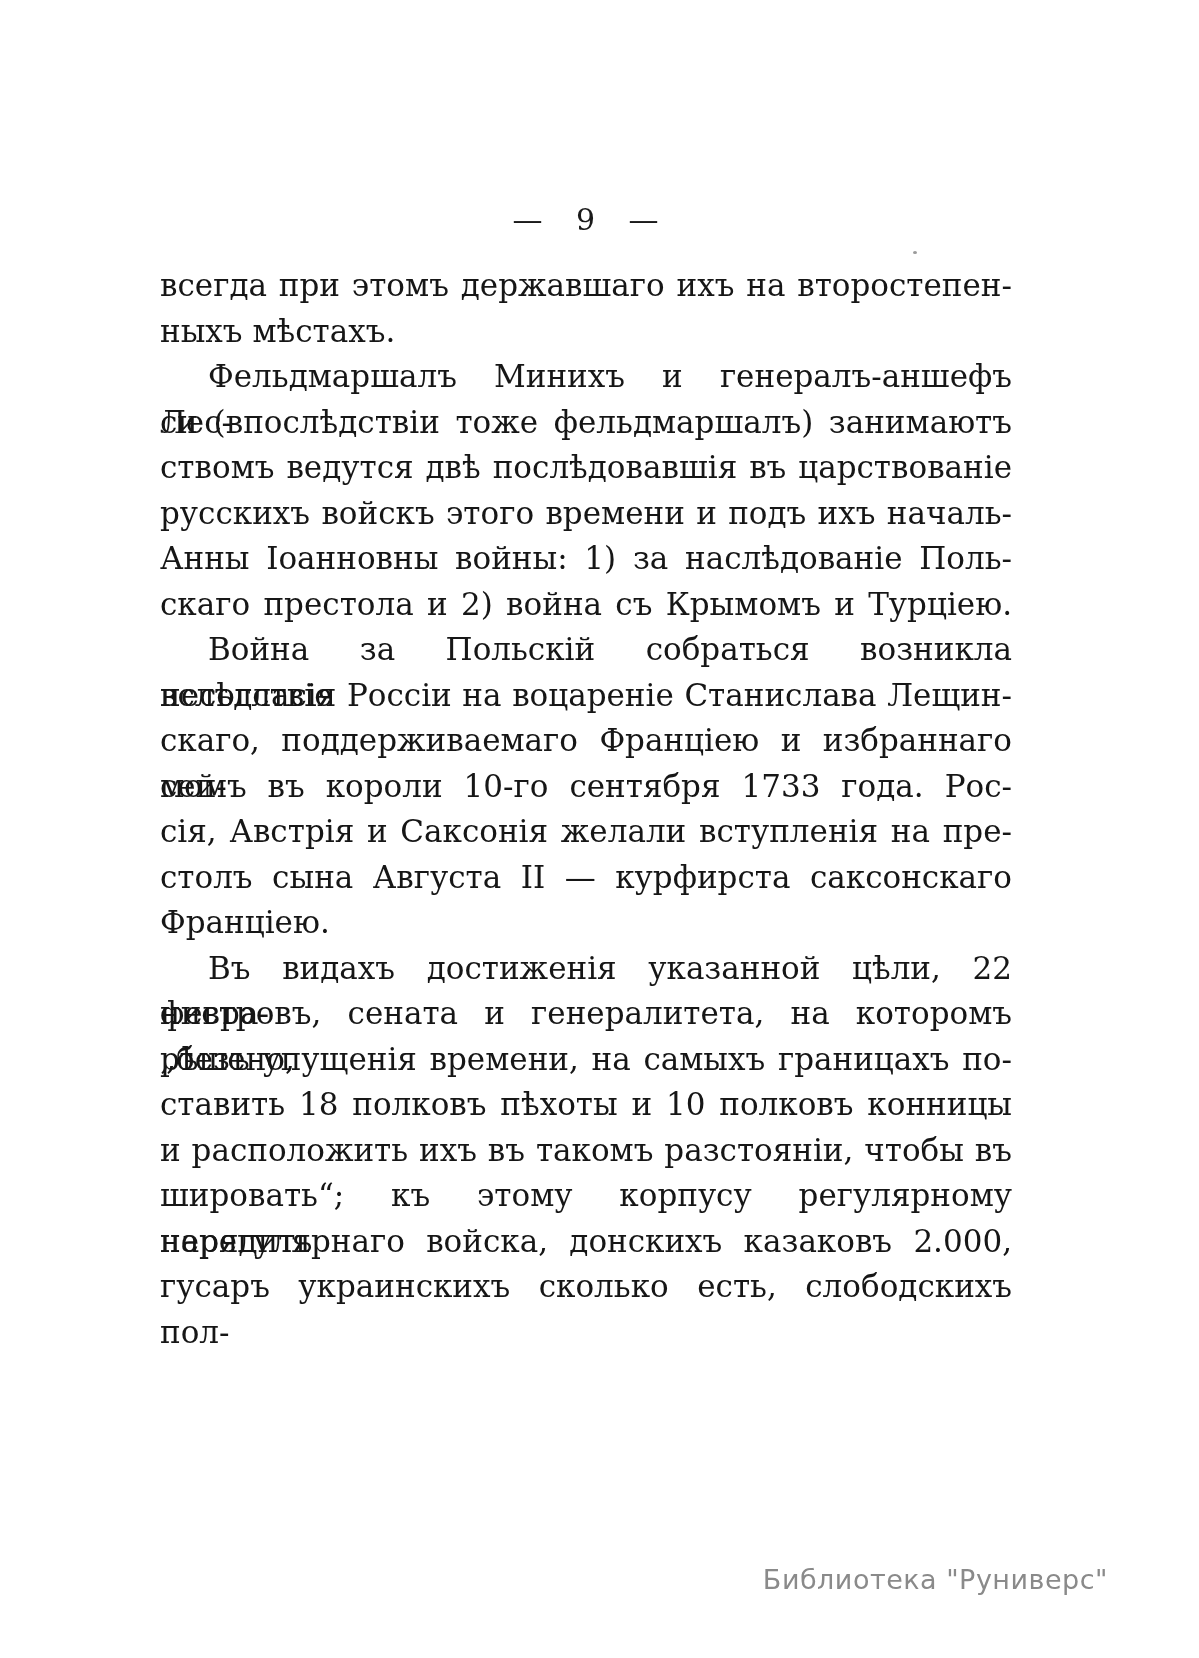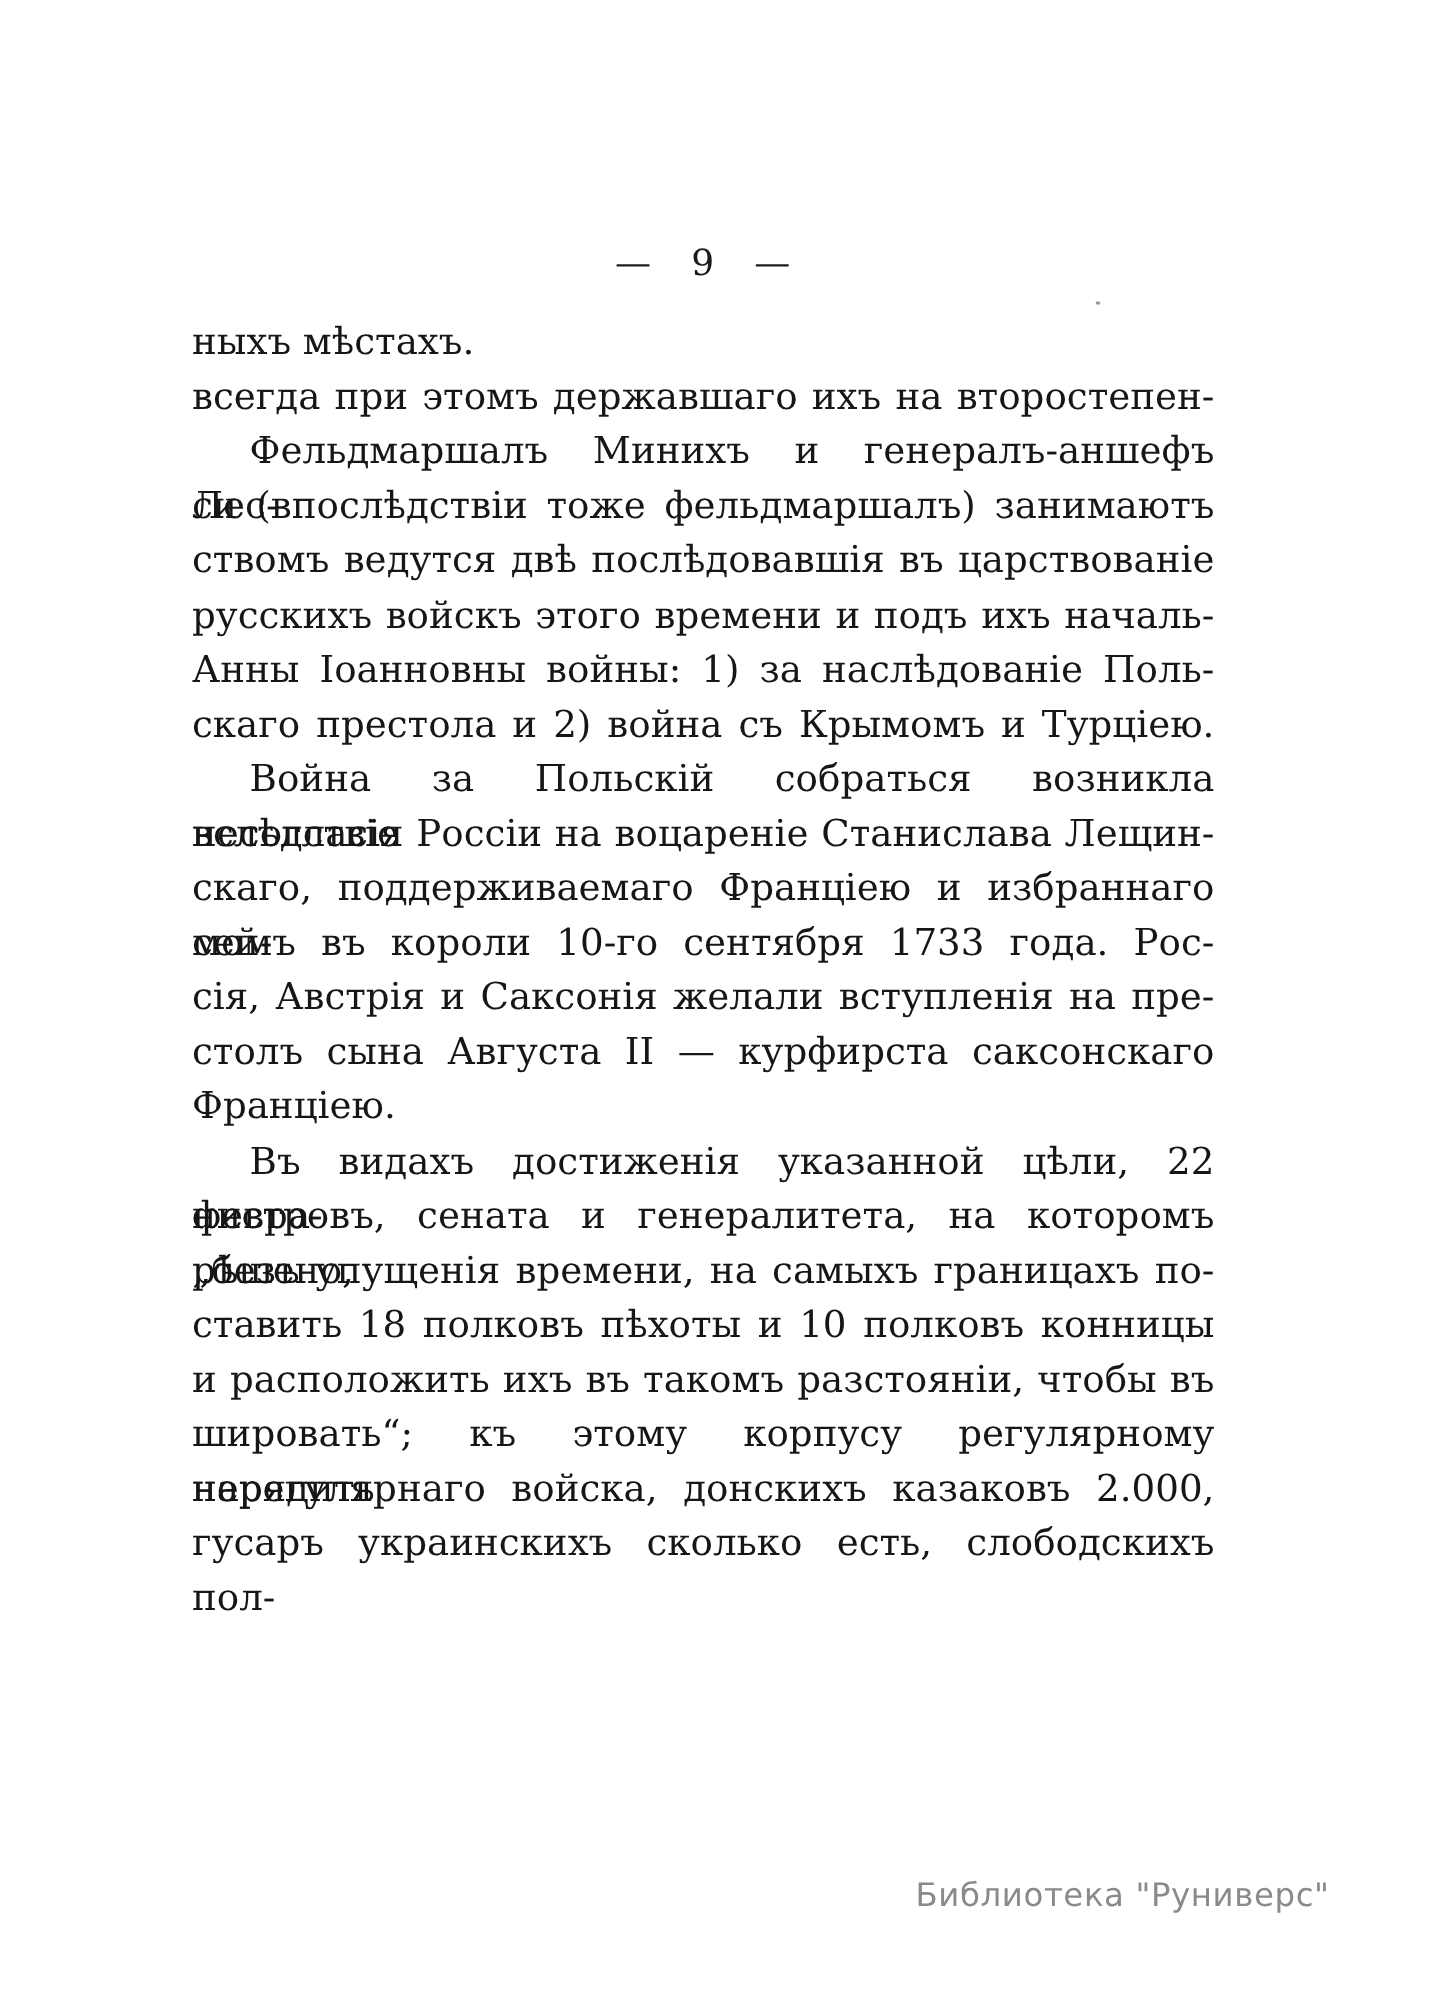--- a/index.html
+++ b/index.html
@@ -67,22 +67,22 @@
 </style>
 </head>
 <body>
 
 <div class="page">
   <div class="page-number">— 9 —</div>
 
   <div class="artifact-dot"></div>
 
   <div class="text-block">
+      <div class="line fill">всегда при этомъ державшаго ихъ на второстепен-</div>
       <div class="line">ныхъ мѣстахъ.</div>
-      <div class="line fill">всегда при этомъ державшаго ихъ на второстепен-</div>
       <div class="line indent fill">Фельдмаршалъ Минихъ и генералъ-аншефъ Лес-</div>
       <div class="line fill">си (впослѣдствіи тоже фельдмаршалъ) занимаютъ</div>
       <div class="line fill">ствомъ ведутся двѣ послѣдовавшія въ царствованіе</div>
       <div class="line fill">русскихъ войскъ этого времени и подъ ихъ началь-</div>
       <div class="line fill">Анны Іоанновны войны: 1) за наслѣдованіе Поль-</div>
       <div class="line fill">скаго престола и 2) война съ Крымомъ и Турціею.</div>
       <div class="line indent fill">Война за Польскій собраться возникла вслѣдствіе</div>
       <div class="line fill">несогласія Россіи на воцареніе Станислава Лещин-</div>
       <div class="line fill">скаго, поддерживаемаго Франціею и избраннаго сей-</div>
       <div class="line fill">момъ въ короли 10-го сентября 1733 года. Рос-</div>

